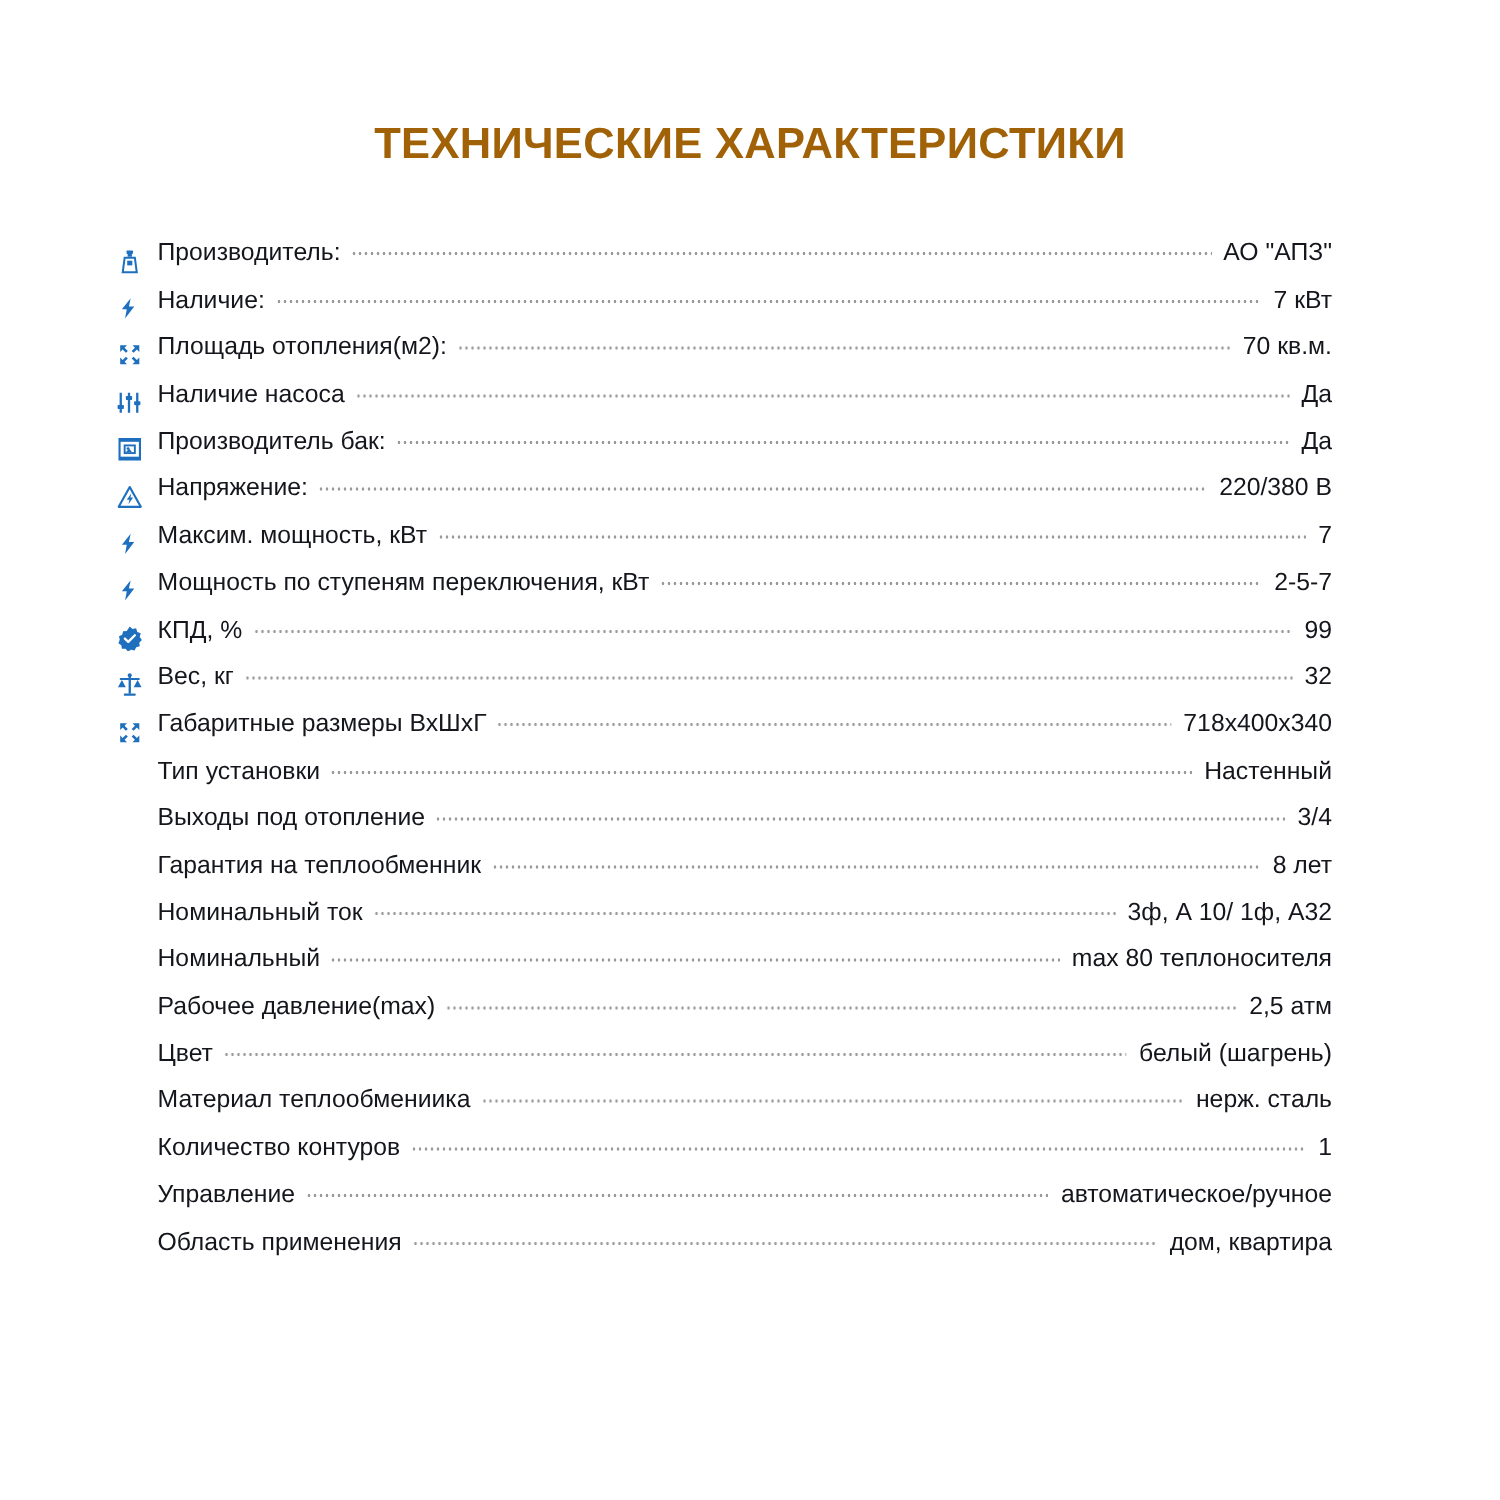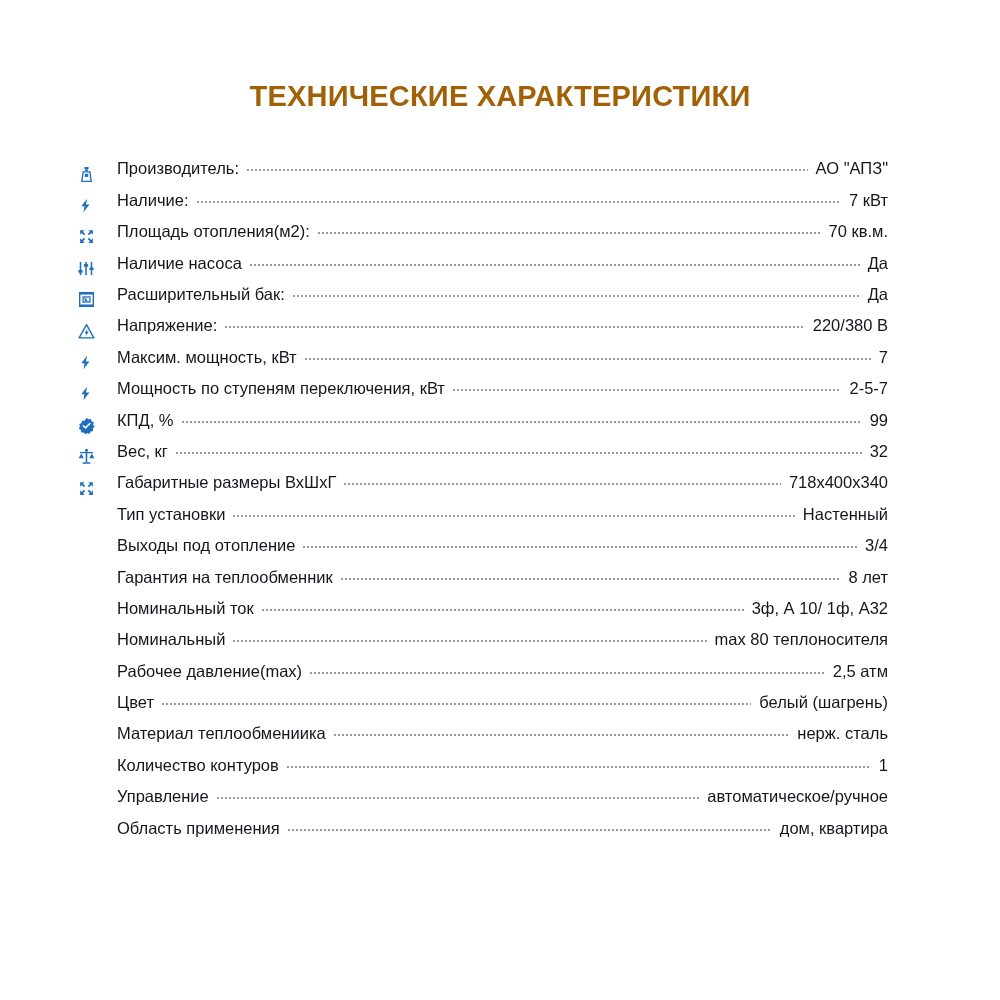--- a/index.html
+++ b/index.html
@@ -55,21 +55,20 @@
   }
   .icon-cell svg {
     display: block;
   }
   .row-label {
     color: #14161c;
     font-size: 16.5px;
     line-height: 20px;
     flex: 0 0 auto;
     padding-right: 7px;
-    margin-left: 12px;
   }
   .leader {
     flex: 1 1 auto;
     min-width: 8px;
     position: relative;
     height: 14px;
     overflow: hidden;
   }
   .leader::after {
     content: "";
@@ -158,21 +157,21 @@
         <span class="icon-cell">
           <svg xmlns="http://www.w3.org/2000/svg" width="17" height="17" viewBox="0 0 24 24">
             <rect x="2.4" y="2.4" width="19.2" height="19.2" fill="none" stroke="#1f6fbf" stroke-width="2"></rect>
             <rect x="2.4" y="2.4" width="19.2" height="2.6" fill="#1f6fbf"></rect>
             <rect x="2.4" y="19" width="19.2" height="2.6" fill="#1f6fbf"></rect>
             <rect x="7.2" y="8.4" width="9.6" height="7.2" fill="none" stroke="#1f6fbf" stroke-width="1.8"></rect>
             <circle cx="10.4" cy="11.4" r="1.4" fill="#1f6fbf"></circle>
             <path d="M8.4 14.6 L11.6 11.6 L14 14.6 Z" fill="#1f6fbf"></path>
           </svg>
         </span>
-        <span class="row-label">Расширительный бак:</span>
+        <span class="row-label">Производитель бак:</span>
         <span class="leader"></span>
         <span class="row-value">Да</span>
       </li>
       <li class="spec-row">
         <span class="icon-cell">
           <svg xmlns="http://www.w3.org/2000/svg" width="17" height="17" viewBox="0 0 24 24">
             <path d="M12 2.4 L22.4 21 L1.6 21 Z" fill="none" stroke="#1f6fbf" stroke-width="2" stroke-linejoin="round"></path>
             <path d="M13.6 8.2 L9.2 14.4 L11.7 14.4 L10.8 18.6 L15.2 12.2 L12.6 12.2 Z" fill="#1f6fbf"></path>
           </svg>
         </span>

